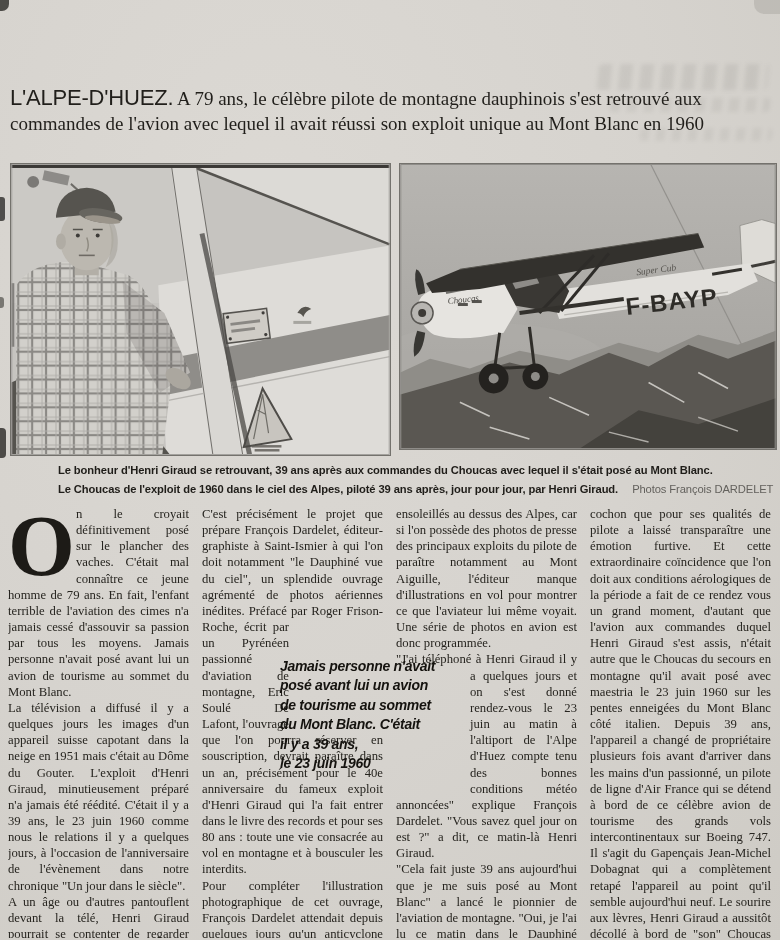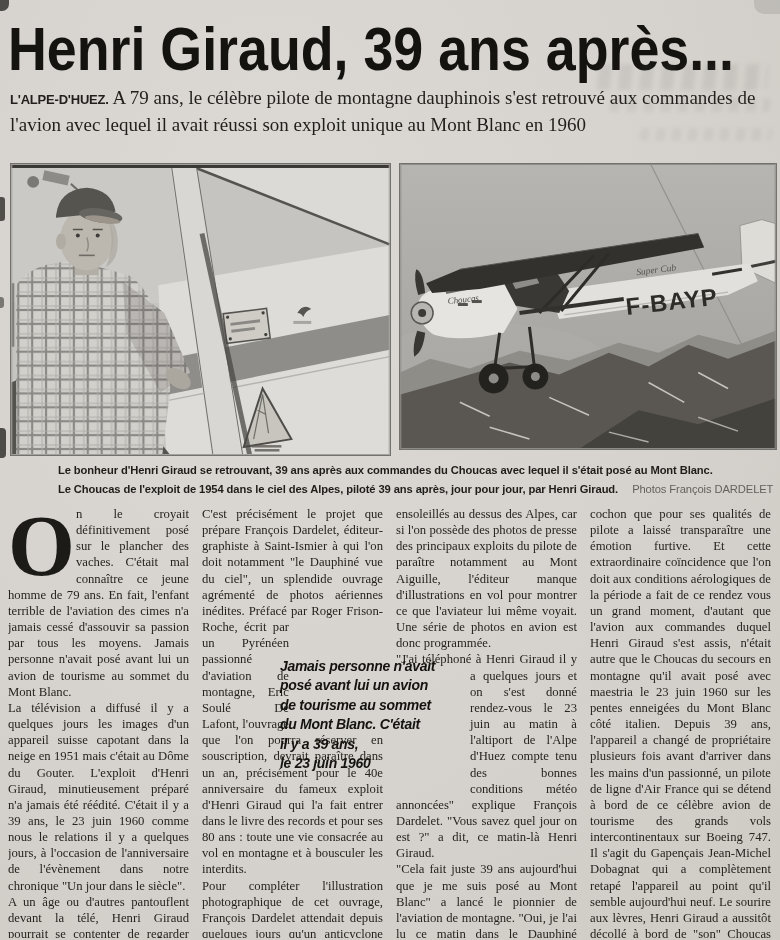--- a/index.html
+++ b/index.html
@@ -9,21 +9,21 @@
     font-family:"Liberation Serif", serif;color:#26241f;
   }
   .page{position:absolute;inset:0;}
 
   
   .headline-wrap{position:absolute;left:8px;top:16px;width:748px;height:74px;}
 
   
   .lead{position:absolute;left:10px;top:86px;width:750px;
     font-size:19px;line-height:24.5px;color:#211f1b;}
-  .lead .loc{font-family:"Liberation Sans", sans-serif;font-weight:bold;font-size:13px;letter-spacing:-.2px;}
+  .lead .loc{font-family:"Liberation Sans", sans-serif;font-weight:normal;font-size:22px;letter-spacing:-.2px;}
 
   
   .photo{position:absolute;background:#c6c4c0;border:1px solid #74726d;box-sizing:border-box;}
   .photo-left{left:10px;top:163px;width:381px;height:293px;}
   .photo-right{left:399px;top:163px;width:378px;height:287px;}
   .photo svg{display:block;width:100%;height:100%;}
 
   
   .caption{position:absolute;left:10px;top:461px;width:766px;
     font-family:"Liberation Sans", sans-serif;font-weight:bold;
@@ -61,25 +61,20 @@
   .ghost-2{left:610px;top:98px;width:160px;height:14px;opacity:.45;
     background:repeating-linear-gradient(90deg, rgba(99,97,92,.20) 0 10px, transparent 10px 17px);}
   .ghost-3{left:640px;top:128px;width:132px;height:13px;opacity:.4;
     background:repeating-linear-gradient(90deg, rgba(99,97,92,.20) 0 9px, transparent 9px 16px);}
 </style>
 </head>
 <body>
 
 <div class="page">
 
-  <div class="headline-wrap">
-    <svg width="748" height="74" viewBox="0 0 748 74">
-      <text x="0" y="54" font-family="Liberation Sans, sans-serif" font-weight="bold" font-size="62" fill="#151310" textLength="726" lengthAdjust="spacingAndGlyphs">Henri Giraud, 39 ans après...</text>
-    </svg>
-  </div>
 
   <div class="lead"><span class="loc">L'ALPE-D'HUEZ.</span><span> A 79 ans, le célèbre pilote de montagne dauphinois s'est retrouvé aux commandes de l'avion avec lequel il avait réussi son exploit unique au Mont Blanc en 1960</span></div>
 
   <div class="photo photo-left">
     <svg viewBox="0 0 381 293">
       <defs>
         <pattern id="plaid" width="14" height="14" patternUnits="userSpaceOnUse">
           <rect width="14" height="14" fill="#d2d0cb"></rect>
           <path d="M0,7 H14" stroke="#8b8985" stroke-width="2.2"></path>
           <path d="M7,0 V14" stroke="#8b8985" stroke-width="2.2"></path>
@@ -233,21 +228,21 @@
           <circle cx="136" cy="214" r="13" fill="#24221f"></circle>
           <circle cx="136" cy="214" r="4.5" fill="#8e8c88"></circle>
         </g>
       </g>
       <rect x="0.5" y="0.5" width="377" height="286" fill="none" stroke="#8f8d89" stroke-width="1"></rect>
     </svg>
   </div>
 
   <div class="caption">
     <div class="cap-line">Le bonheur d'Henri Giraud se retrouvant, 39 ans après aux commandes du Choucas avec lequel il s'était posé au Mont Blanc.</div>
-    <div class="cap-line"><span>Le Choucas de l'exploit de 1954 dans le ciel des Alpes, piloté 39 ans après, jour pour jour, par Henri Giraud.</span><span class="credit">Photos François DARDELET</span></div>
+    <div class="cap-line"><span>Le Choucas de l'exploit de 1960 dans le ciel des Alpes, piloté 39 ans après, jour pour jour, par Henri Giraud.</span><span class="credit">Photos François DARDELET</span></div>
   </div>
 
   <div class="article">
 
     <div class="col">
       <p><span class="dropcap">O</span><span>n le croyait définitivement posé sur le plancher des vaches. C'était mal connaître ce jeune homme de 79 ans. En fait, l'enfant terrible de l'aviation des cimes n'a jamais cessé d'assouvir sa passion par tous les moyens. Jamais personne n'avait posé avant lui un avion de tourisme au sommet du Mont Blanc.</span></p>
       <p>La télévision a diffusé il y a quelques jours les images d'un appareil suisse capotant dans la neige en 1951 mais c'était au Dôme du Gouter. L'exploit d'Henri Giraud, minutieusement préparé n'a jamais été réédité. C'était il y a 39 ans, le 23 juin 1960 comme nous le relations il y a quelques jours, à l'occasion de l'anniversaire de l'évènement dans notre chronique "Un jour dans le siècle".</p>
       <p>A un âge ou d'autres pantouflent devant la télé, Henri Giraud pourrait se contenter de regarder dans le rétroviseur une vie bien remplie : 100 premières au cœur des Alpes, 40 000 heures de vol en 63 ans de pilotage, 100 000 atterrissages en montagne. Sans compter, ce que l'on</p>
     </div>
 

